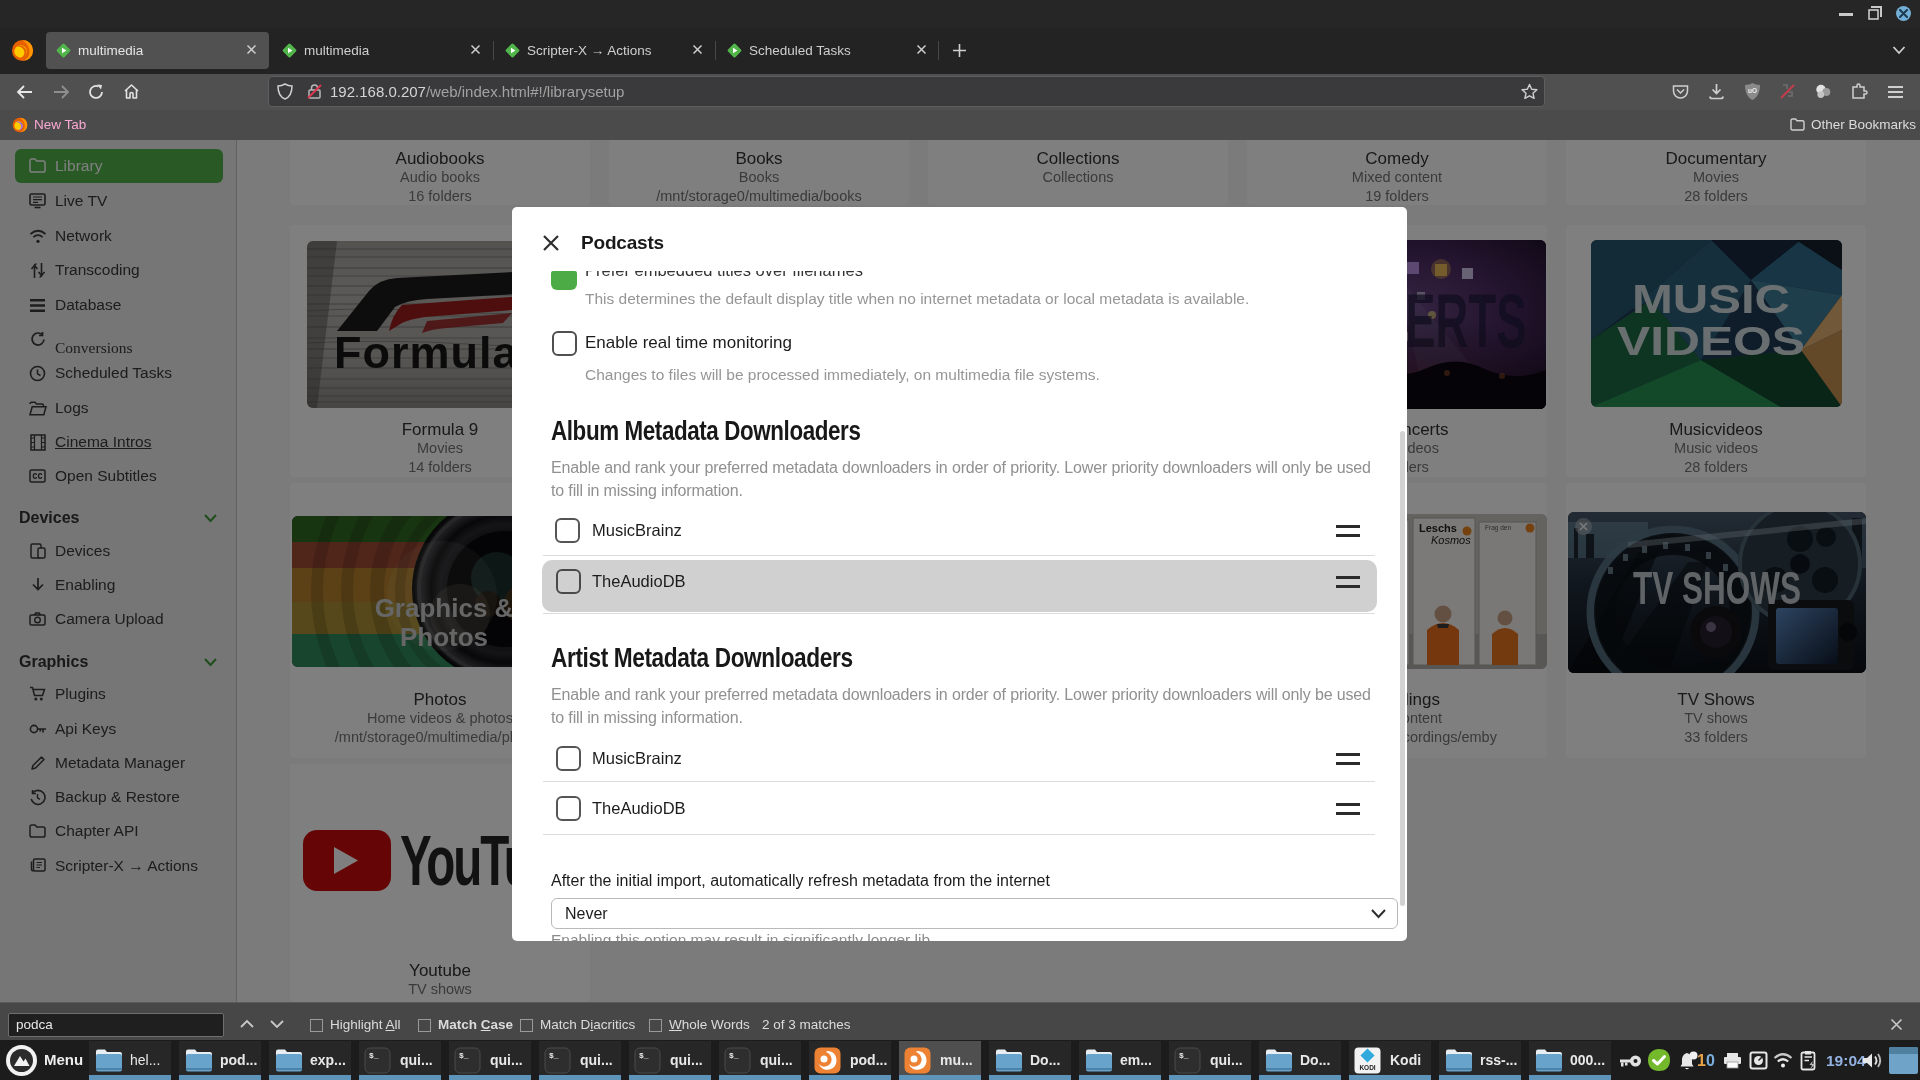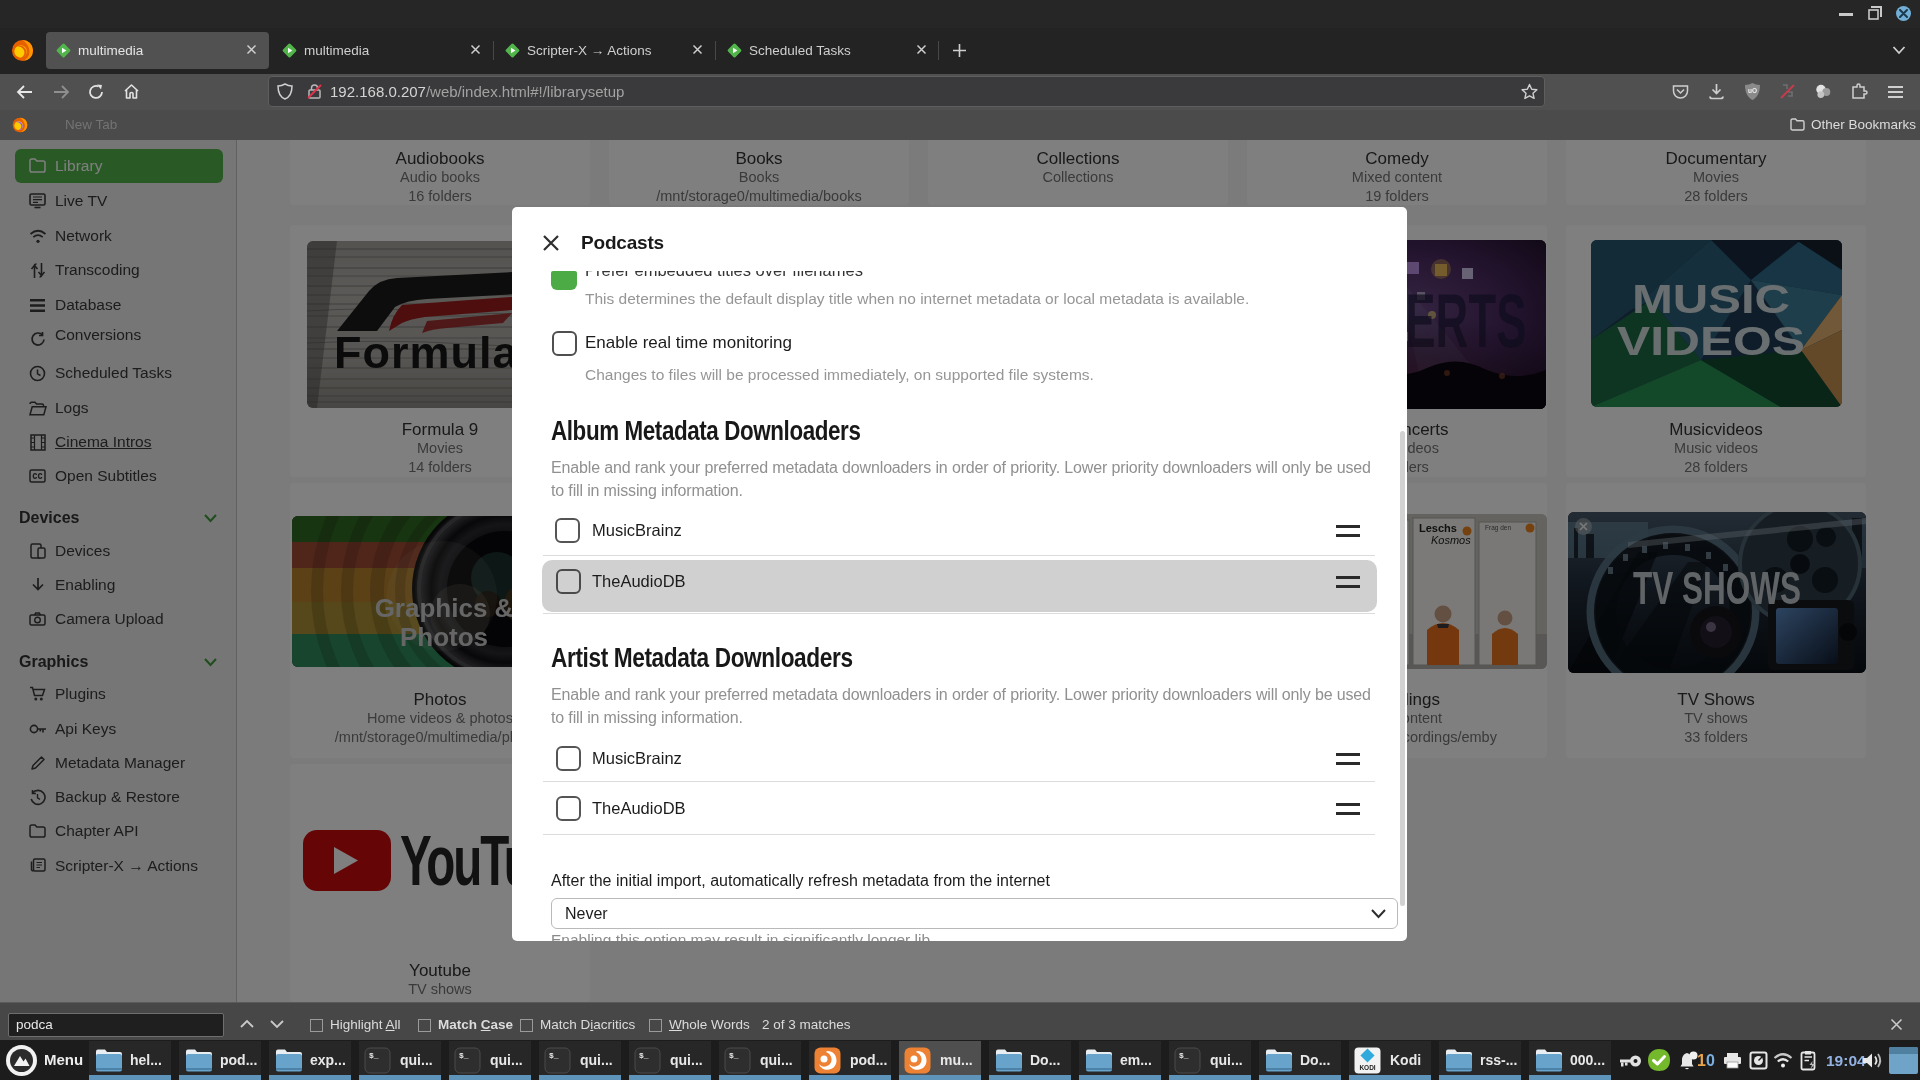--- a/index.html
+++ b/index.html
@@ -143,40 +143,40 @@
       <path d="M1 2 H16 M1 7 H16 M1 12 H16" stroke="#cfcfcf" stroke-width="1.8"></path>
     </svg>
 
   <div class="abs" style="left:0;top:110px;width:1920px;height:30px;background:#4b4b4b;"></div>
   <svg class="abs" style="left:12px;top:117px;" width="16" height="16" viewBox="0 0 24 24">
     <circle cx="12" cy="12" r="11" fill="#e66000"></circle>
     <path d="M12 1 A11 11 0 0 1 23 12 A11 11 0 0 1 12 23 C 18 21 20 16 19 11 C 18 6 15 3 12 1 Z" fill="#ff9500"></path>
     <circle cx="10" cy="13" r="6.5" fill="#ffcb00"></circle>
     <path d="M4 8 C 7 6 14 6 16 12 C 17 16 14 20 10 20 C 14 18 15 14 13 11 C 11 8 7 7 4 8 Z" fill="#9059ff"></path>
   </svg>
-  <div class="abs" style="left:34px;top:110px;height:30px;line-height:30px;color:#737373;font-size:13.5px;margin-left:31px;">New Tab</div>
+  <div class="abs" style="left:34px;top:110px;height:30px;line-height:30px;color:#f9a8d4;font-size:13.5px;">New Tab</div>
   <svg class="abs" style="left:1790px;top:118px;" width="15" height="13" viewBox="0 0 15 13">
       <path d="M1 2.5 Q1 1 2.5 1 H5.5 L7 2.8 H12.5 Q14 2.8 14 4.3 V10.5 Q14 12 12.5 12 H2.5 Q1 12 1 10.5 Z" fill="none" stroke="#cfcfcf" stroke-width="1.4"></path>
     </svg>
   <div class="abs" style="left:1811px;top:110px;height:30px;line-height:30px;color:#dcdcdc;font-size:13.5px;">Other Bookmarks</div>
 
   <div id="page" class="abs" style="left:0;top:140px;width:1920px;height:862px;background:#f6f6f6;overflow:hidden;">
 
     <div class="abs" style="left:0;top:0;width:237px;height:862px;background:#ececec;border-right:1px solid #c2c2c2;"></div>
     <div class="abs" style="left:15px;top:9px;width:208px;height:34px;background:#52b54b;border-radius:6px;"></div>
     <svg class="abs" style="left:29px;top:18px;" width="17" height="15" viewBox="0 0 17 15">
         <path d="M1 2.8 Q1 1 2.8 1 H6 L7.8 3 H14.2 Q16 3 16 4.8 V12.2 Q16 14 14.2 14 H2.8 Q1 14 1 12.2 Z" fill="none" stroke="#ffffff" stroke-width="1.5"></path>
       </svg>
     <div class="abs sbi" style="left:55px;top:9px;height:34px;line-height:34px;color:#ffffff;font-size:15.5px;">Library</div>
 
     <div class="abs sbt" style="top:50px;">Live TV</div>
     <div class="abs sbt" style="top:85px;">Network</div>
     <div class="abs sbt" style="top:119px;">Transcoding</div>
     <div class="abs sbt" style="top:154px;">Database</div>
-    <div class="abs sbt" style="top:184px;">Conversions</div>
+    <div class="abs sbt" style="top:197px;font-family:Liberation Serif, serif;">Conversions</div>
     <div class="abs sbt" style="top:222px;">Scheduled Tasks</div>
     <div class="abs sbt" style="top:257px;">Logs</div>
     <div class="abs sbt" style="top:291px;text-decoration:underline;">Cinema Intros</div>
     <div class="abs sbt" style="top:325px;">Open Subtitles</div>
     <div class="abs sbh" style="top:366px;">Devices</div>
     <svg class="abs" style="left:203px;top:373px;" width="15" height="10" viewBox="0 0 15 10">
         <path d="M2 2 L7.5 8 L13 2" fill="none" stroke="#3f9b38" stroke-width="2"></path>
       </svg>
     <div class="abs sbt" style="top:400px;">Devices</div>
     <div class="abs sbt" style="top:434px;">Enabling</div>
@@ -561,21 +561,21 @@
     <div class="abs" style="left:69px;top:24px;height:24px;line-height:24px;font-size:19px;font-weight:bold;color:#1a1a1a;letter-spacing:-0.2px;">Podcasts</div>
 
     <div class="abs" style="left:39px;top:64px;width:26px;height:19px;background:#4cab44;border-radius:2px 2px 6px 6px;"></div>
     <div class="abs" style="left:73px;top:64px;width:520px;height:14px;overflow:hidden;">
       <div style="margin-top:-13px;font-size:16.5px;color:#333;height:25px;line-height:25px;">Prefer embedded titles over filenames</div>
     </div>
     <div class="abs" style="left:73px;top:82px;height:20px;line-height:20px;font-size:15.5px;color:#969696;white-space:nowrap;text-align:center;">This determines the default display title when no internet metadata or local metadata is available.</div>
 
     <div class="abs" style="left:40px;top:124px;width:25px;height:25px;border:2.5px solid #4f4f4f;border-radius:6px;"></div>
     <div class="abs" style="left:73px;top:124px;height:24px;line-height:24px;font-size:17px;color:#1c1c1c;">Enable real time monitoring</div>
-    <div class="abs" style="left:73px;top:158px;height:20px;line-height:20px;font-size:15.5px;color:#969696;white-space:nowrap;">Changes to files will be processed immediately, on supported file systems.</div>
+    <div class="abs" style="left:73px;top:158px;height:20px;line-height:20px;font-size:15.5px;color:#969696;white-space:nowrap;">Changes to files will be processed immediately, on multimedia file systems.</div>
 
     <div class="abs" style="left:39px;top:207px;height:34px;line-height:34px;font-size:28px;font-weight:bold;color:#181818;letter-spacing:-0.5px;transform:scaleX(0.80);transform-origin:0 50%;">Album Metadata Downloaders</div>
     <div class="abs" style="left:39px;top:250px;font-size:16px;line-height:22.5px;color:#909090;white-space:nowrap;letter-spacing:-0.15px;">Enable and rank your preferred metadata downloaders in order of priority. Lower priority downloaders will only be used<br>to fill in missing information.</div>
     <div class="abs" style="left:43px;top:311px;width:25px;height:25px;border:2.5px solid #555;border-radius:6px;"></div>
     <div class="abs" style="left:80px;top:311px;height:25px;line-height:25px;font-size:16.5px;color:#1c1c1c;">MusicBrainz</div>
     <div class="abs" style="left:824px;top:318px;width:24px;height:3px;background:#2a2a2a;"></div>
     <div class="abs" style="left:824px;top:327px;width:24px;height:3px;background:#2a2a2a;"></div>
     <div class="abs" style="left:31px;top:348px;width:832px;height:1px;background:#dcdcdc;"></div>
     <div class="abs" style="left:30px;top:353px;width:835px;height:52px;background:#d0d0d0;border-radius:10px;"></div>
     <div class="abs" style="left:44px;top:362px;width:25px;height:25px;border:2.5px solid #4a4a4a;border-radius:6px;"></div>
@@ -640,21 +640,21 @@
     <svg class="abs" style="left:10px;top:9px;" width="23" height="23" viewBox="0 0 23 23">
         <path d="M4 17 L10 7 L13.5 12.5 L15.5 9.5 L19.5 17 Z" fill="#f2f2f2"></path>
       </svg>
     <div class="abs" style="left:44px;top:9px;height:22px;line-height:22px;font-weight:bold;font-size:15px;color:#ededed;">Menu</div>
     <div class="abs" style="left:89px;top:1px;width:82px;height:39px;background:#272727;"></div>
     <svg class="abs" style="left:94px;top:8px;" width="30" height="25" viewBox="0 0 30 25">
         <path d="M2 3.5 Q2 1.5 4 1.5 H11 L13 4 H26 Q28 4 28 6 V8 H2 Z" fill="#e8eef2"></path>
         <rect x="2" y="6" width="26" height="17.5" rx="2" fill="#68a3cc"></rect>
         <path d="M2 21 H28" stroke="#4d82a8" stroke-width="2"></path>
       </svg>
-    <div class="abs" style="left:130px;top:10px;width:40px;height:20px;line-height:20px;font-size:14px;font-weight:bold;color:#e8e8e8;overflow:hidden;white-space:nowrap;">hel...</div>
+    <div class="abs" style="left:130px;top:10px;width:40px;height:20px;line-height:20px;font-size:14px;font-weight:normal;color:#e8e8e8;overflow:hidden;white-space:nowrap;">hel...</div>
     <div class="abs" style="left:89px;top:35px;width:82px;height:5px;background:#5e93ba;"></div>
     <div class="abs" style="left:179px;top:1px;width:82px;height:39px;background:#272727;"></div>
     <svg class="abs" style="left:184px;top:8px;" width="30" height="25" viewBox="0 0 30 25">
         <path d="M2 3.5 Q2 1.5 4 1.5 H11 L13 4 H26 Q28 4 28 6 V8 H2 Z" fill="#e8eef2"></path>
         <rect x="2" y="6" width="26" height="17.5" rx="2" fill="#68a3cc"></rect>
         <path d="M2 21 H28" stroke="#4d82a8" stroke-width="2"></path>
       </svg>
     <div class="abs" style="left:220px;top:10px;width:40px;height:20px;line-height:20px;font-size:14px;font-weight:bold;color:#e8e8e8;overflow:hidden;white-space:nowrap;">pod...</div>
     <div class="abs" style="left:179px;top:35px;width:82px;height:5px;background:#5e93ba;"></div>
     <div class="abs" style="left:269px;top:1px;width:82px;height:39px;background:#272727;"></div>

